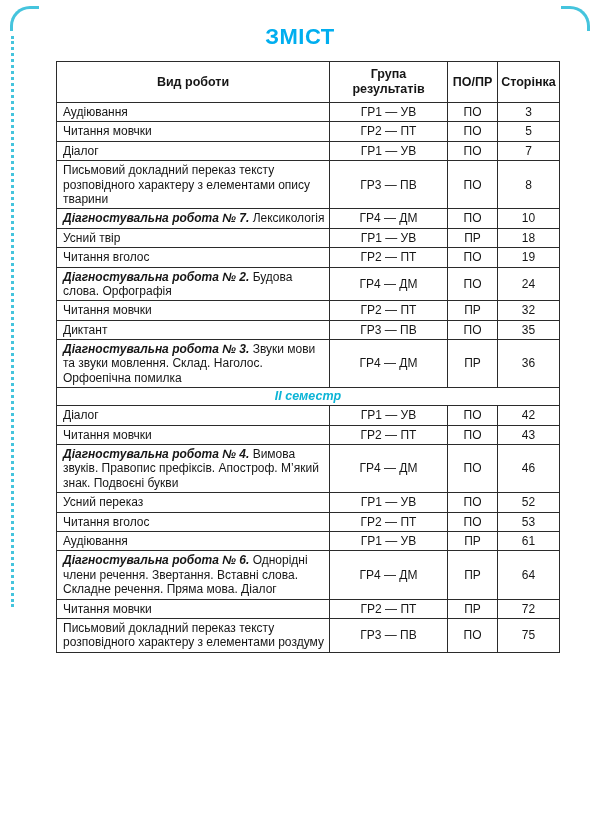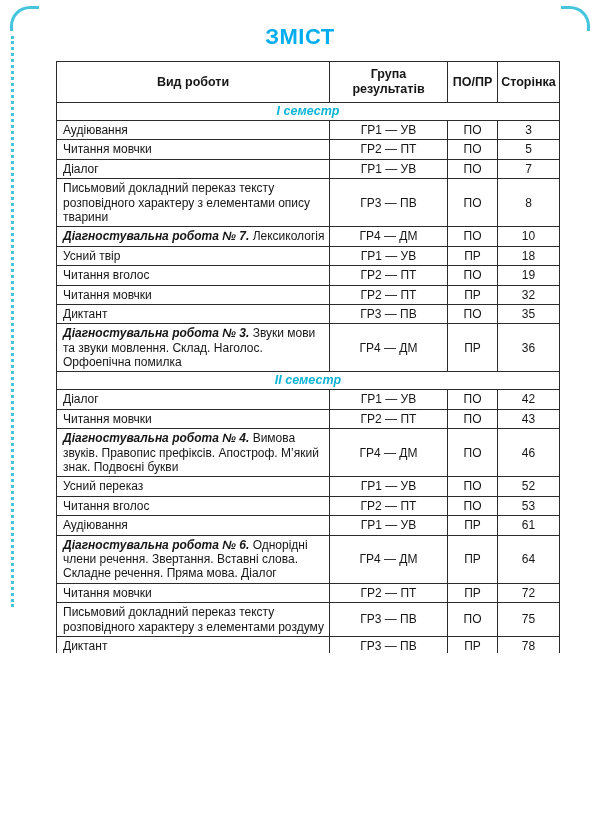--- a/index.html
+++ b/index.html
@@ -93,23 +93,20 @@
     </colgroup>
     <thead>
       <tr>
         <th>Вид роботи</th>
         <th>Група результатів</th>
         <th>ПО/ПР</th>
         <th>Сторінка</th>
       </tr>
     </thead>
     <tbody>
-        <tr class="section-row">
-          <td colspan="4">І семестр</td>
-        </tr>
         <tr>
           <td class="work">Аудіювання</td>
           <td class="center">ГР1 — УВ</td>
           <td class="center">ПО</td>
           <td class="center">3</td>
         </tr>
         <tr>
           <td class="work">Читання мовчки</td>
           <td class="center">ГР2 — ПТ</td>
           <td class="center">ПО</td>
@@ -137,20 +134,26 @@
           <td class="work">Усний твір</td>
           <td class="center">ГР1 — УВ</td>
           <td class="center">ПР</td>
           <td class="center">18</td>
         </tr>
         <tr>
           <td class="work">Читання вголос</td>
           <td class="center">ГР2 — ПТ</td>
           <td class="center">ПО</td>
           <td class="center">19</td>
+        </tr>
+        <tr>
+          <td class="work"><span class="work-bold">Діагностувальна робота № 2. </span>Будова слова. Орфографія</td>
+          <td class="center">ГР4 — ДМ</td>
+          <td class="center">ПО</td>
+          <td class="center">24</td>
         </tr>
         <tr>
           <td class="work">Читання мовчки</td>
           <td class="center">ГР2 — ПТ</td>
           <td class="center">ПР</td>
           <td class="center">32</td>
         </tr>
         <tr>
           <td class="work">Диктант</td>
           <td class="center">ГР3 — ПВ</td>

